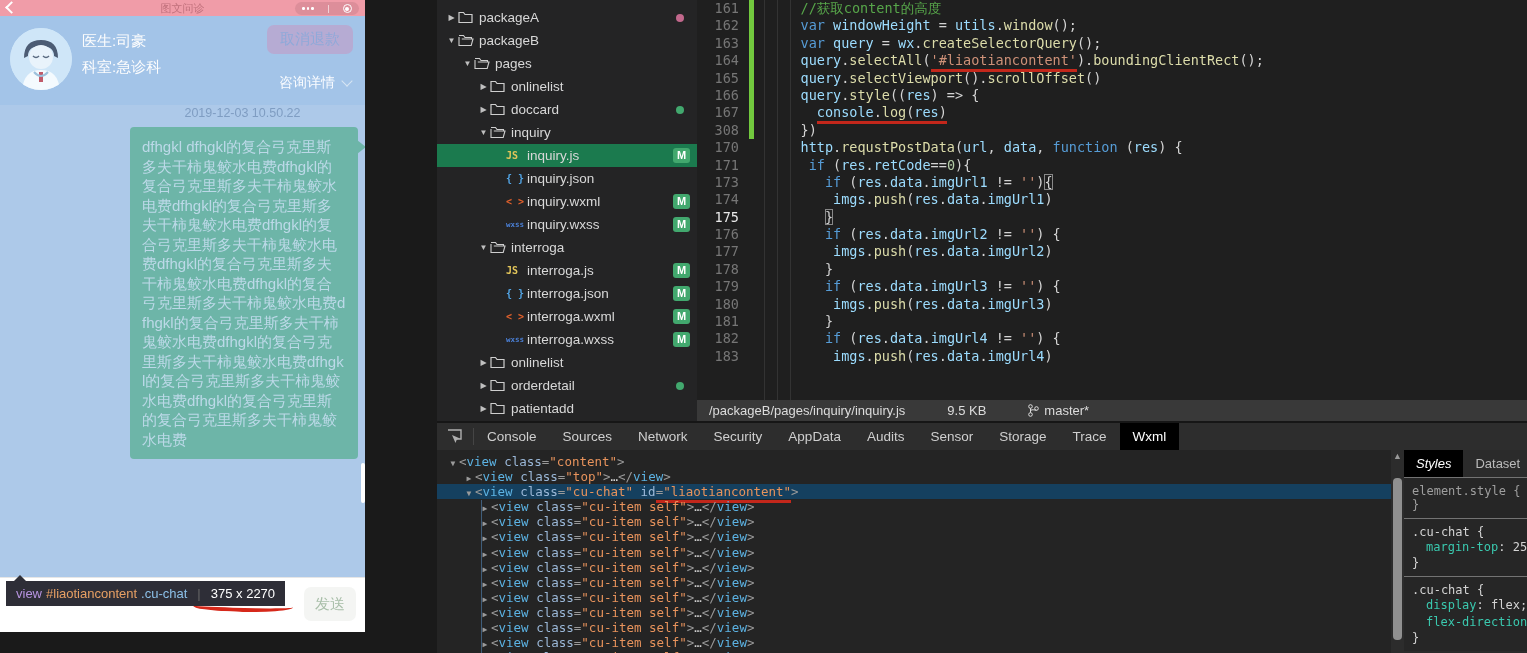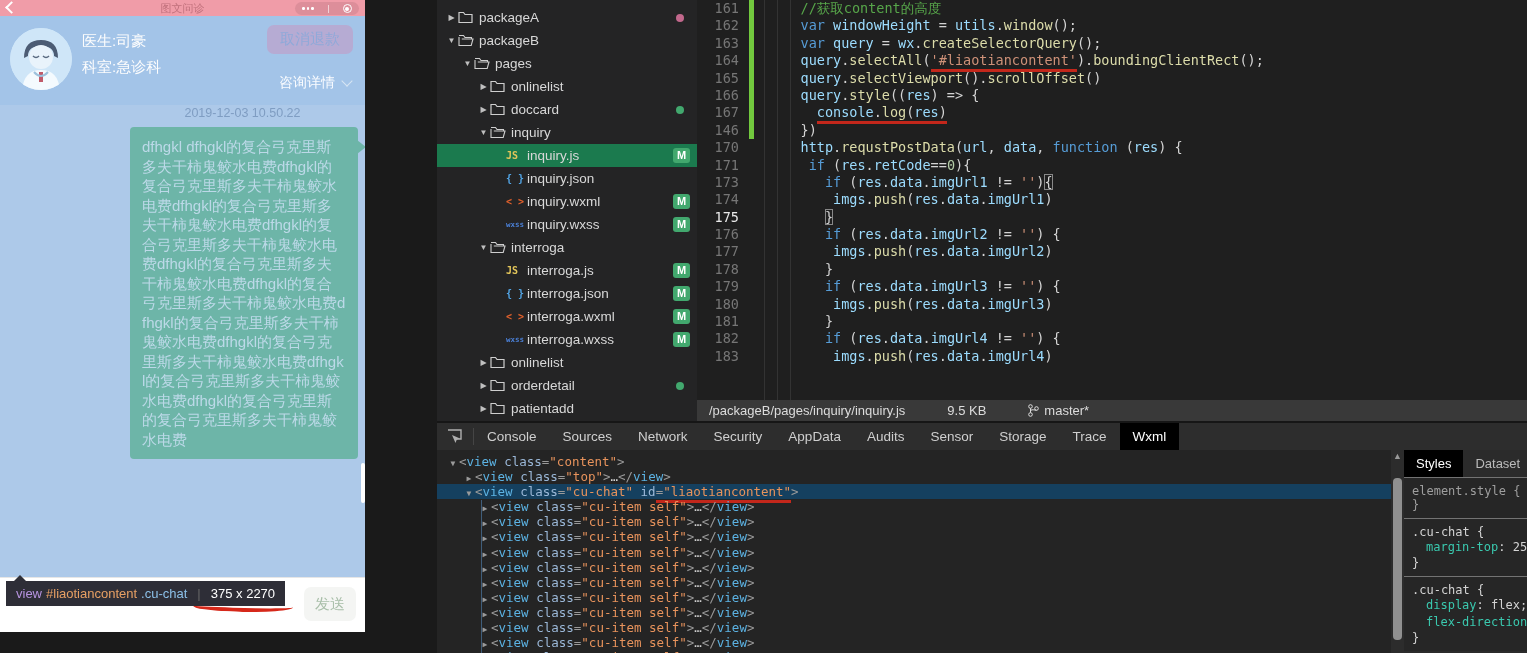--- a/index.html
+++ b/index.html
@@ -74,21 +74,21 @@
   .warrow{display:inline-block;width:12px;font-size:8px;color:#9a9a9a;text-align:center;}
   .tg{color:#5cb3e4;} .wa{color:#9bb8d8;} .wv{color:#e8935c;} .pu{color:#9a9a9a;} .el{color:#d0d0d0;}
   #wxml-guide{position:absolute;left:44px;top:50px;width:1px;height:153px;background:#3f5d7a;}
   #wxml-scroll{position:absolute;left:1391px;top:450px;width:13px;height:203px;background:#2c2c2c;}
   #wxml-scroll .up{color:#999;font-size:9px;text-align:center;height:13px;line-height:13px;}
   #wxml-thumb{position:absolute;left:2px;top:28px;width:9px;height:162px;background:#909090;border-radius:4px;}
   
   #stylespanel{position:absolute;left:1404px;top:450px;width:123px;height:203px;background:#2b2b2b;overflow:hidden;}
   #styles-tabs{height:27px;display:flex;align-items:stretch;background:#2b2b2b;}
   .stab{padding:0 12px;font-size:13px;color:#bbb;line-height:27px;}
-  .stab.active{background:#000;color:#fff;}
+  .stab.active{background:#000;color:#fff;font-style:italic;}
   #styles-body{font-family:"DejaVu Sans Mono",monospace;font-size:12px;color:#d4d4d4;}
   .rule{padding:6px 8px;border-top:1px solid #737373;background:#262626;white-space:nowrap;overflow:hidden;}
   .rule .propline{padding-left:14px;line-height:17px;}
   .prop{color:#3ac9af;} .val{color:#d4d4d4;}
   .muted{color:#9e9e9e;}
 </style>
 </head>
 <body>
 
 <div id="root">
@@ -312,21 +312,21 @@
     <div class="guide" style="left:67px"></div>
     <div class="guide" style="left:80px"></div>
     <div class="guide" style="left:93px"></div>
   <div class="cl green"><span class="ln">161</span><span class="gm"></span><span class="code"><span class="pl">    </span><span class="cm">//获取content的高度</span></span></div>
       <div class="cl green"><span class="ln">162</span><span class="gm"></span><span class="code"><span class="pl">    </span><span class="kw">var</span><span class="pl"> </span><span class="id">windowHeight</span><span class="pl"> = </span><span class="id">utils</span><span class="pl">.</span><span class="fn">window</span><span class="pl">();</span></span></div>
       <div class="cl green"><span class="ln">163</span><span class="gm"></span><span class="code"><span class="pl">    </span><span class="kw">var</span><span class="pl"> </span><span class="id">query</span><span class="pl"> = </span><span class="id">wx</span><span class="pl">.</span><span class="fn">createSelectorQuery</span><span class="pl">();</span></span></div>
       <div class="cl green"><span class="ln">164</span><span class="gm"></span><span class="code"><span class="pl">    </span><span class="id">query</span><span class="pl">.</span><span class="fn">selectAll</span><span class="pl">(</span><span class="str rl">'#liaotiancontent'</span><span class="pl">).</span><span class="fn">boundingClientRect</span><span class="pl">();</span></span></div>
       <div class="cl green"><span class="ln">165</span><span class="gm"></span><span class="code"><span class="pl">    </span><span class="id">query</span><span class="pl">.</span><span class="fn">selectViewport</span><span class="pl">().</span><span class="fn">scrollOffset</span><span class="pl">()</span></span></div>
       <div class="cl green"><span class="ln">166</span><span class="gm"></span><span class="code"><span class="pl">    </span><span class="id">query</span><span class="pl">.</span><span class="fn">style</span><span class="pl">((</span><span class="id">res</span><span class="pl">) =&gt; {</span></span></div>
       <div class="cl green"><span class="ln">167</span><span class="gm"></span><span class="code"><span class="pl">      </span><span class="id rl">console</span><span class="pl rl">.</span><span class="fn rl">log</span><span class="pl rl">(</span><span class="id rl">res</span><span class="pl rl">)</span></span></div>
-      <div class="cl green"><span class="ln">146</span><span class="gm"></span><span class="code"><span class="pl">    </span><span class="pl">})</span></span></div>
+      <div class="cl green"><span class="ln">308</span><span class="gm"></span><span class="code"><span class="pl">    </span><span class="pl">})</span></span></div>
       <div class="cl"><span class="ln">170</span><span class="gm"></span><span class="code"><span class="pl">    </span><span class="id">http</span><span class="pl">.</span><span class="fn">requstPostData</span><span class="pl">(</span><span class="id">url</span><span class="pl">, </span><span class="id">data</span><span class="pl">, </span><span class="kw">function</span><span class="pl"> (</span><span class="id">res</span><span class="pl">) {</span></span></div>
       <div class="cl"><span class="ln">171</span><span class="gm"></span><span class="code"><span class="pl">     </span><span class="kw">if</span><span class="pl"> (</span><span class="id">res</span><span class="pl">.</span><span class="id">retCode</span><span class="pl">==</span><span class="nu">0</span><span class="pl">){</span></span></div>
       <div class="cl"><span class="ln">173</span><span class="gm"></span><span class="code"><span class="pl">       </span><span class="kw">if</span><span class="pl"> (</span><span class="id">res</span><span class="pl">.</span><span class="id">data</span><span class="pl">.</span><span class="id">imgUrl1</span><span class="pl"> != </span><span class="str">''</span><span class="pl">)</span><span class="pl bx">{</span></span></div>
       <div class="cl"><span class="ln">174</span><span class="gm"></span><span class="code"><span class="pl">        </span><span class="id">imgs</span><span class="pl">.</span><span class="fn">push</span><span class="pl">(</span><span class="id">res</span><span class="pl">.</span><span class="id">data</span><span class="pl">.</span><span class="id">imgUrl1</span><span class="pl">)</span></span></div>
       <div class="cl active"><span class="ln">175</span><span class="gm"></span><span class="code"><span class="pl">       </span><span class="pl bx">}</span></span></div>
       <div class="cl"><span class="ln">176</span><span class="gm"></span><span class="code"><span class="pl">       </span><span class="kw">if</span><span class="pl"> (</span><span class="id">res</span><span class="pl">.</span><span class="id">data</span><span class="pl">.</span><span class="id">imgUrl2</span><span class="pl"> != </span><span class="str">''</span><span class="pl">) {</span></span></div>
       <div class="cl"><span class="ln">177</span><span class="gm"></span><span class="code"><span class="pl">        </span><span class="id">imgs</span><span class="pl">.</span><span class="fn">push</span><span class="pl">(</span><span class="id">res</span><span class="pl">.</span><span class="id">data</span><span class="pl">.</span><span class="id">imgUrl2</span><span class="pl">)</span></span></div>
       <div class="cl"><span class="ln">178</span><span class="gm"></span><span class="code"><span class="pl">       </span><span class="pl">}</span></span></div>
       <div class="cl"><span class="ln">179</span><span class="gm"></span><span class="code"><span class="pl">       </span><span class="kw">if</span><span class="pl"> (</span><span class="id">res</span><span class="pl">.</span><span class="id">data</span><span class="pl">.</span><span class="id">imgUrl3</span><span class="pl"> != </span><span class="str">''</span><span class="pl">) {</span></span></div>
       <div class="cl"><span class="ln">180</span><span class="gm"></span><span class="code"><span class="pl">        </span><span class="id">imgs</span><span class="pl">.</span><span class="fn">push</span><span class="pl">(</span><span class="id">res</span><span class="pl">.</span><span class="id">data</span><span class="pl">.</span><span class="id">imgUrl3</span><span class="pl">)</span></span></div>

